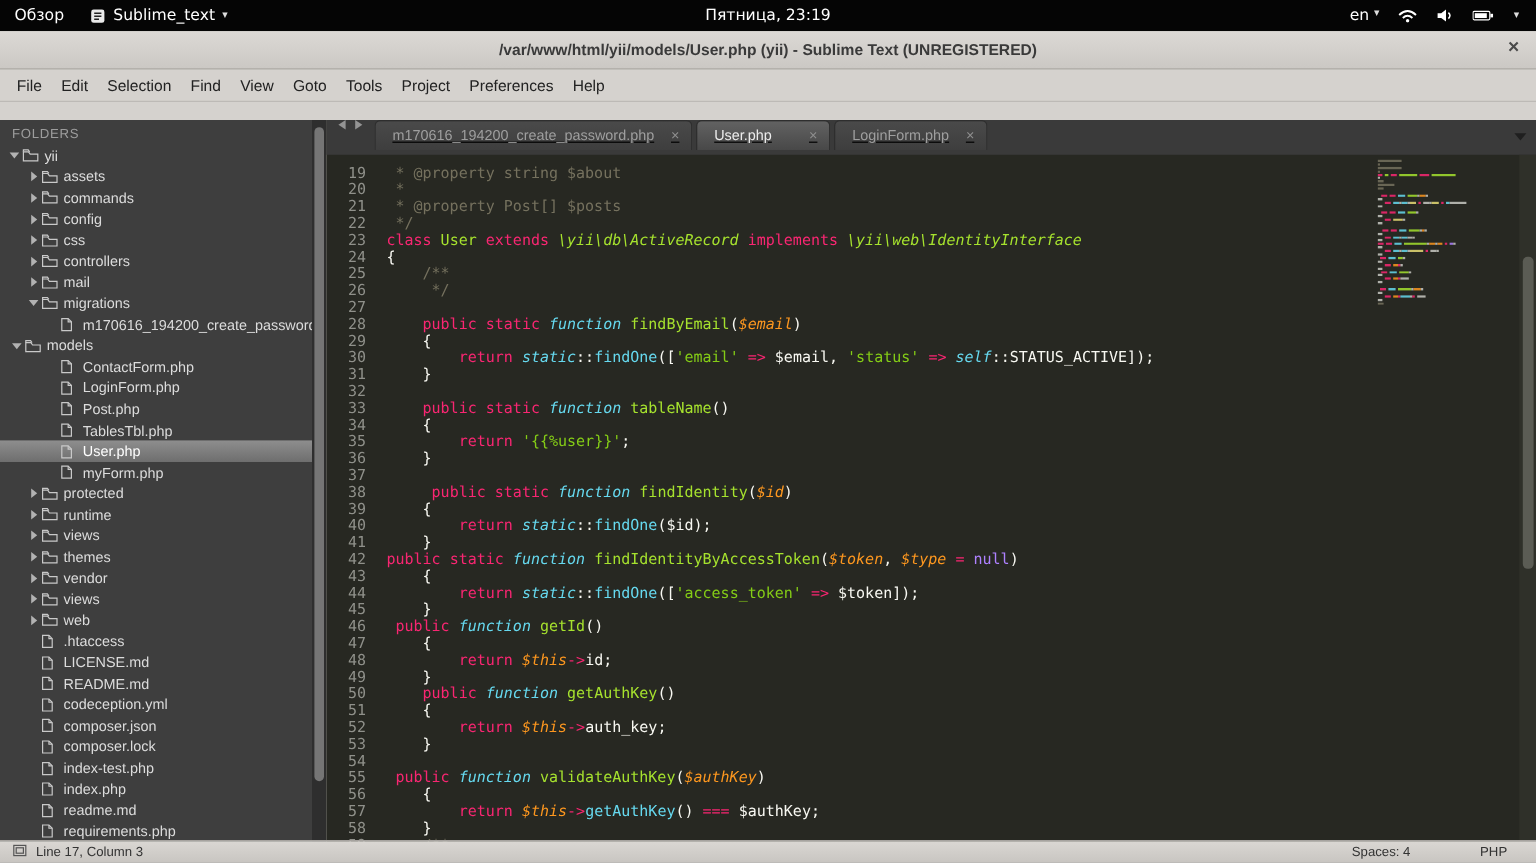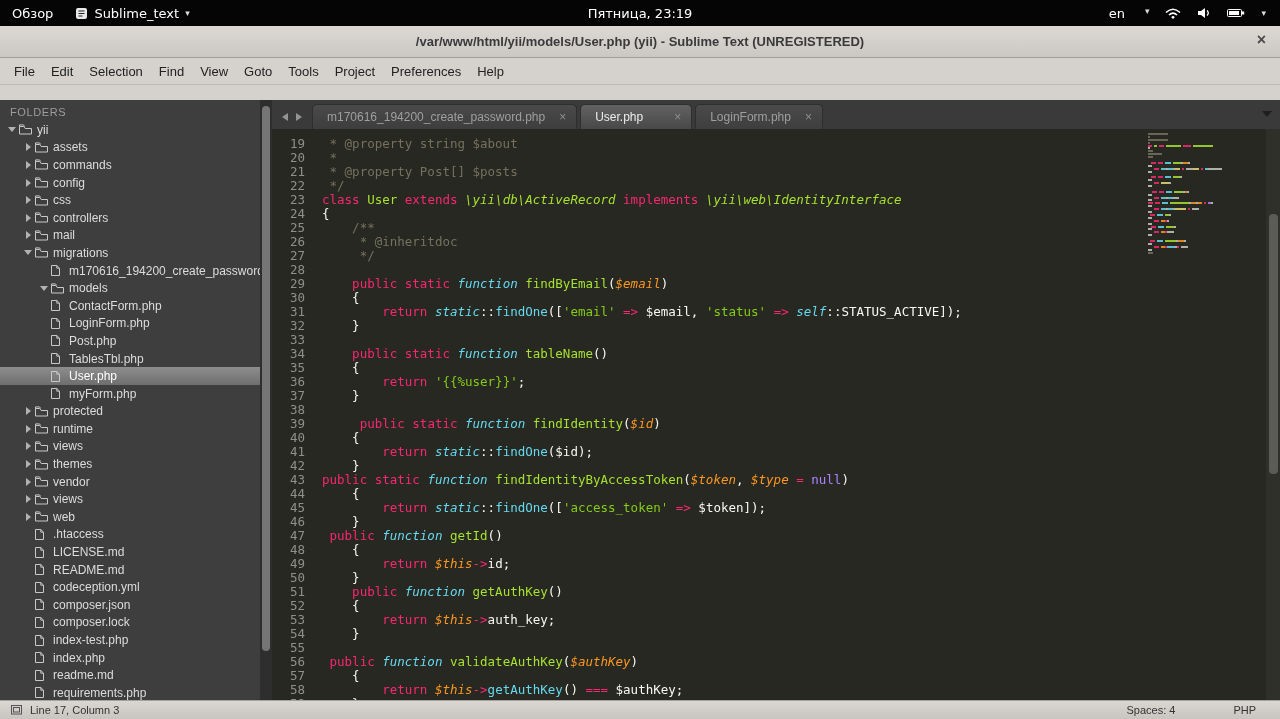--- a/index.html
+++ b/index.html
@@ -7,21 +7,21 @@
   .screen { position:relative; width:1280px; height:719px; font-family:"Liberation Sans",sans-serif; background:#d5d2ce; overflow:hidden; }
 
   
   .topbar { position:absolute; top:0; left:0; right:0; height:26px; background:#050505; color:#fff;
             display:flex; align-items:center; font:13px "DejaVu Sans",sans-serif; }
   .tb-left { display:flex; align-items:center; gap:22px; padding-left:12px; }
   .app-menu { display:flex; align-items:center; gap:6px; }
   .caret { font-size:9px; color:#ddd; }
   .tb-clock { position:absolute; left:50%; transform:translateX(-50%); }
   .tb-right { margin-left:auto; display:flex; align-items:center; gap:16px; padding-right:14px; }
-  .kbd { display:flex; align-items:flex-start; gap:20px; }
+  .kbd { display:flex; align-items:flex-start; gap:4px; }
   .tb-icon { display:flex; align-items:center; }
 
   
   .titlebar { position:absolute; top:26px; left:0; right:0; height:32px;
               background:linear-gradient(#dcd9d5,#cbc8c4); border-bottom:1px solid #a19e99;
               display:flex; align-items:center; justify-content:center;
               color:#3a3a3a; font-size:13px; font-weight:bold; }
   .close-btn { position:absolute; right:14px; top:5px; font-size:16px; color:#4a4a4a; cursor:default; }
 
   .menubar { position:absolute; top:58px; left:0; right:0; height:27px; background:#d5d2ce;
@@ -42,21 +42,21 @@
   .tree-label { margin-left:2px; }
   .tri-right { width:0; height:0; border-left:5px solid #b2b2b2; border-top:4px solid transparent; border-bottom:4px solid transparent; }
   .tri-down { width:0; height:0; border-top:5px solid #b2b2b2; border-left:4px solid transparent; border-right:4px solid transparent; }
   .sidebar-hscroll { position:absolute; bottom:0; left:0; width:260px; height:12px; background:#2e2e2e; }
   .sidebar-hscroll .handle { position:absolute; left:3px; top:2px; width:210px; height:8px; background:#858585; border-radius:4px; }
   .sidebar-vscroll { width:12px; flex:none; background:#2e2e2e; position:relative; }
   .sidebar-vscroll .handle { position:absolute; left:2px; top:6px; width:8px; height:545px; background:#757575; border-radius:4px; }
 
   
   .editor-pane { flex:1; min-width:0; display:flex; flex-direction:column; background:#272822; position:relative; }
-  .tabbar { height:29px; flex:none; background:#3a3a3a; display:flex; align-items:flex-end; padding-left:8px; position:relative; }
+  .tabbar { height:29px; flex:none; background:#3a3a3a; display:flex; align-items:flex-start; padding-left:8px; position:relative;text-decoration:underline; }
   .tab-nav { display:flex; align-items:center; gap:8px; margin:0 10px 8px 2px; }
   .tri-left-sm { width:0; height:0; border-right:6px solid #949494; border-top:4px solid transparent; border-bottom:4px solid transparent; }
   .tri-right-sm { width:0; height:0; border-left:6px solid #949494; border-top:4px solid transparent; border-bottom:4px solid transparent; }
   .tab { height:25px; display:flex; align-items:center; justify-content:space-between;
          padding:0 10px 0 14px; margin-right:3px; min-width:112px;
          border-radius:5px 5px 0 0; font-size:12px; border:1px solid #2e2e2e; border-bottom:none; }
   .tab.inactive { background:linear-gradient(#4a4a4a,#3e3e3e); color:#9f9f9f; }
   .tab.active { background:linear-gradient(#626262,#484848); color:#ececec; }
   .tab-close { color:#8f8f8f; margin-left:14px; font-size:12px; }
   .tab-overflow { position:absolute; right:8px; top:11px; width:0; height:0;
@@ -269,21 +269,21 @@
           <div class="tree-row" style="padding-left: 38px;">
             <span class="arrow-box"></span>
             <span class="icon-box">
               <svg width="11" height="13" viewBox="0 0 11 13">
                 <path d="M1.5 1.5 h5.3 l2.7 2.7 v7.3 h-8 z" fill="none" stroke="#c9c9c9"></path>
                 <path d="M6.8 1.5 v2.7 h2.7" fill="none" stroke="#c9c9c9"></path>
               </svg>
             </span>
             <span class="tree-label">m170616_194200_create_password.</span>
           </div>
-          <div class="tree-row" style="padding-left: 38px;">
+          <div class="tree-row" style="padding-left: 8px;">
             <span class="arrow-box">
               <span class="tri-down"></span>
             </span>
             <span class="icon-box">
               <svg width="15" height="13" viewBox="0 0 15 13">
                 <path d="M1.5 3.5 h4.2 l1.5 2 h6.3 v5.5 h-12 z" fill="none" stroke="#c9c9c9"></path>
                 <path d="M1.5 3.5 v-1.6 h4 l1.2 1.6" fill="none" stroke="#c9c9c9"></path>
               </svg>
             </span>
             <span class="tree-label">models</span>
@@ -610,21 +610,20 @@
             <div class="ln">60</div>
           </div>
         <div class="code">
             <div class="code-line"><span class="tok c"> * @property string $about</span></div>
             <div class="code-line"><span class="tok c"> *</span></div>
             <div class="code-line"><span class="tok c"> * @property Post[] $posts</span></div>
             <div class="code-line"><span class="tok c"> */</span></div>
             <div class="code-line"><span class="tok k">class</span><span class="tok p"> </span><span class="tok fn">User</span><span class="tok p"> </span><span class="tok k">extends</span><span class="tok p"> </span><span class="tok inh">\yii\db\ActiveRecord</span><span class="tok p"> </span><span class="tok k">implements</span><span class="tok p"> </span><span class="tok inh">\yii\web\IdentityInterface</span></div>
             <div class="code-line"><span class="tok p">{</span></div>
             <div class="code-line"><span class="tok c">    /**</span></div>
-            <div class="code-line"><span class="tok c">     * @inheritdoc</span></div>
             <div class="code-line"><span class="tok c">     */</span></div>
             <div class="code-line"></div>
             <div class="code-line"><span class="tok p">    </span><span class="tok k">public</span><span class="tok p"> </span><span class="tok k">static</span><span class="tok p"> </span><span class="tok kf">function</span><span class="tok p"> </span><span class="tok fn">findByEmail</span><span class="tok p">(</span><span class="tok var">$email</span><span class="tok p">)</span></div>
             <div class="code-line"><span class="tok p">    {</span></div>
             <div class="code-line"><span class="tok p">        </span><span class="tok k">return</span><span class="tok p"> </span><span class="tok lang">static</span><span class="tok p">::</span><span class="tok sup">findOne</span><span class="tok p">([</span><span class="tok str">'email'</span><span class="tok p"> </span><span class="tok k">=&gt;</span><span class="tok p"> </span><span class="tok p">$email</span><span class="tok p">, </span><span class="tok str">'status'</span><span class="tok p"> </span><span class="tok k">=&gt;</span><span class="tok p"> </span><span class="tok lang">self</span><span class="tok p">::</span><span class="tok p">STATUS_ACTIVE</span><span class="tok p">]);</span></div>
             <div class="code-line"><span class="tok p">    }</span></div>
             <div class="code-line"></div>
             <div class="code-line"><span class="tok p">    </span><span class="tok k">public</span><span class="tok p"> </span><span class="tok k">static</span><span class="tok p"> </span><span class="tok kf">function</span><span class="tok p"> </span><span class="tok fn">tableName</span><span class="tok p">()</span></div>
             <div class="code-line"><span class="tok p">    {</span></div>
             <div class="code-line"><span class="tok p">        </span><span class="tok k">return</span><span class="tok p"> </span><span class="tok str">'{{%user}}'</span><span class="tok p">;</span></div>

